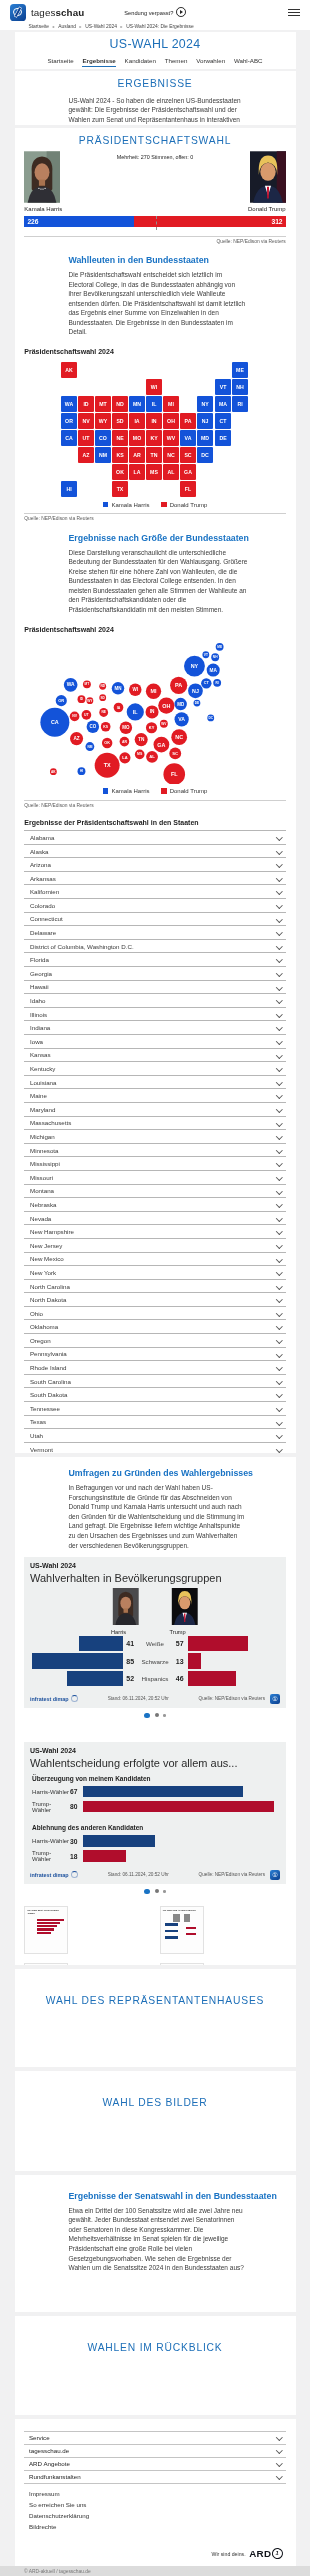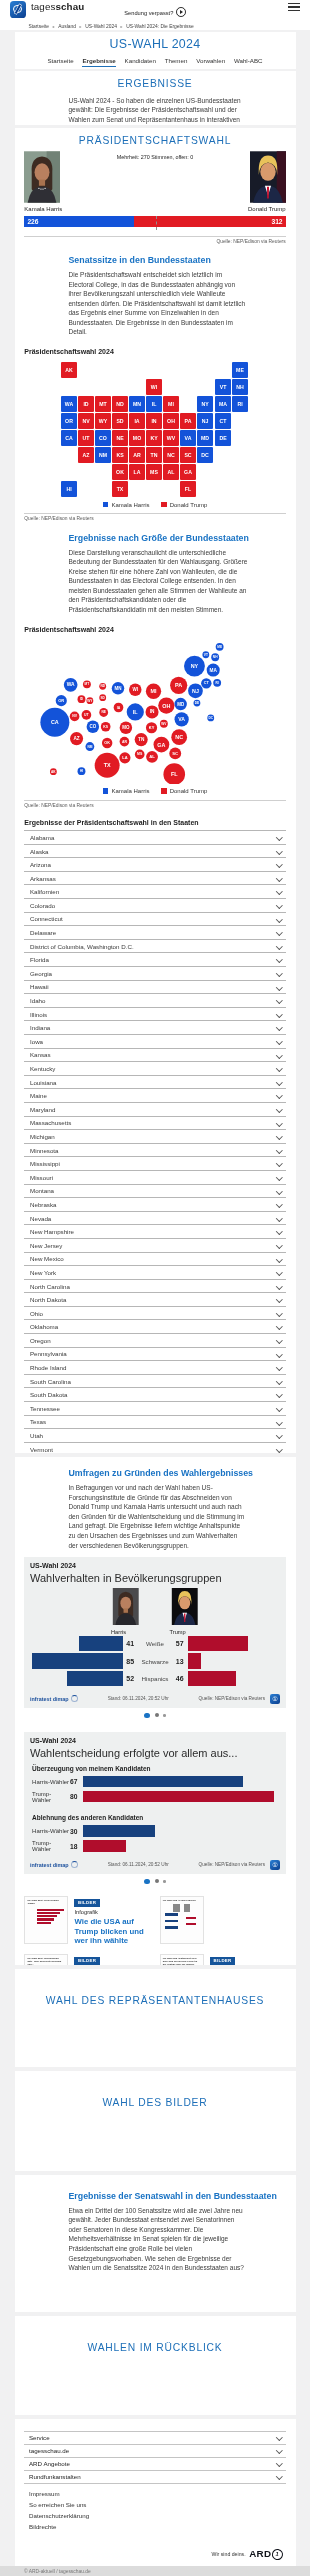--- a/index.html
+++ b/index.html
@@ -2,21 +2,21 @@
 <html lang="de" style="font-size:8.3px"><head>
 <meta charset="utf-8">
 <style>
   html,body{margin:0;padding:0;}
   body{width:310px;background:#f1f1f2;font-family:"Liberation Sans","DejaVu Sans",sans-serif;color:#2e2e2e;}
   .card{background:#fff;margin:0 14.5px;box-sizing:border-box;overflow:hidden;}
   .gap4{height:2.1px;}.gap5{height:2.6px;}.gap8{height:4.1px;}
 
   
   .site-header{background:#fff;height:30px;position:relative;}
-  .hdr-row{display:flex;align-items:flex-start;height:23px;padding:1px 10.3px 0 9.8px;}
+  .hdr-row{display:flex;align-items:center;height:23px;padding:1px 10.3px 0 9.8px;}
   .logo-box{width:16.5px;height:16.5px;border-radius:3.6px;background:linear-gradient(145deg,#2a7fd4,#0b3f8f);position:relative;flex:0 0 auto;}
   .logo-box::before{content:"";position:absolute;left:3.6px;top:3.6px;width:8.3px;height:8.3px;border:1.3px solid #fff;border-radius:50%;box-sizing:border-box;}
   .logo-box::after{content:"";position:absolute;left:7.2px;top:3.1px;width:1.6px;height:9.8px;background:#0b3f8f;transform:rotate(28deg);box-shadow:0 0 0 0.5px #fff;}
   .logo-word{font-size:9.8px;color:#1d1d1d;margin-left:4.7px;letter-spacing:0.1px;}
   .logo-word b{font-weight:bold;}
   .sendung{position:absolute;left:0;right:0;top:7.2px;text-align:center;font-size:5.7px;color:#222;}
   .play-ic{display:inline-block;width:7.8px;height:7.8px;border:0.7px solid #222;border-radius:50%;vertical-align:-2.1px;margin-left:2.6px;position:relative;}
   .play-ic::before{content:"";position:absolute;left:2.6px;top:1.9px;border-left:3.1px solid #222;border-top:2.1px solid transparent;border-bottom:2.1px solid transparent;}
   .burger{margin-left:auto;width:11.4px;cursor:pointer;}
   .burger i{display:block;height:1.2px;background:#333;margin:2.1px 0;}
@@ -128,21 +128,21 @@
 
   
   .site-footer{height:147px;padding-top:11.4px;}
   .f-acc{margin:0 9.8px;border-bottom:0.5px solid #c4c4c4;}
   .f-row{height:12px;border-top:0.5px solid #c4c4c4;display:flex;align-items:center;justify-content:space-between;cursor:pointer;}
   .f-label{font-size:6.2px;color:#1d1d1d;padding-left:4.7px;}
   .f-links{margin:6.2px 0 0 14.5px;}
   .f-link{font-size:6.2px;color:#333;height:11px;cursor:pointer;}
   .ard-brand{display:flex;align-items:center;justify-content:flex-end;margin:14.5px 12.4px 0 0;gap:3.6px;}
   .ard-claim{font-size:5.2px;color:#333;}
-  .ard-word{font-size:9.8px;font-weight:bold;color:#10131a;letter-spacing:0.3px;display:flex;align-items:flex-end;}
+  .ard-word{font-size:9.8px;font-weight:bold;color:#10131a;letter-spacing:0.3px;display:flex;align-items:flex-start;}
   .ard-one{display:inline-block;width:8.8px;height:8.8px;border:1.2px solid #10131a;border-radius:50%;font-size:5.7px;font-weight:bold;text-align:center;line-height:8.8px;margin-left:1px;transform:rotate(12deg);}
   .copy-strip{background:#dcdcdc;height:11px;display:flex;align-items:center;}
   .copy-strip span{font-size:4.9px;color:#777;margin-left:24px;}
 </style>
 </head>
 <body>
 
 <header class="site-header">
   <div class="hdr-row">
     <div class="logo-box"></div>
@@ -219,21 +219,21 @@
   <div class="race-wrap">
     <div class="race-bar">
       <div class="race-blue" style="width: 42%;">226</div>
       <div class="race-red" style="width: 58%;">312</div>
     </div>
     <div class="maj-line"></div>
   </div>
   <div class="divider"></div>
   <div class="quelle right">Quelle: NEP/Edison via Reuters</div>
 
-  <h3 class="link-head">Senatssitze in den Bundesstaaten</h3>
+  <h3 class="link-head">Wahlleuten in den Bundesstaaten</h3>
   <p class="body-p">Die Präsidentschaftswahl entscheidet sich letztlich im Electoral College, in das die Bundesstaaten abhängig von ihrer Bevölkerungszahl unterschiedlich viele Wahlleute entsenden dürfen. Die Präsidentschaftswahl ist damit letztlich das Ergebnis einer Summe von Einzelwahlen in den Bundesstaaten. Die Ergebnisse in den Bundesstaaten im Detail.</p>
   <div class="chart-label">Präsidentschaftswahl 2024</div>
 
   <div class="tile-map">
       <div class="tile" style="left: 0px; top: 0px; background: rgb(225, 27, 35);">AK</div>
       <div class="tile" style="left: 171px; top: 0px; background: rgb(19, 83, 217);">ME</div>
       <div class="tile" style="left: 85px; top: 17px; background: rgb(225, 27, 35);">WI</div>
       <div class="tile" style="left: 154px; top: 17px; background: rgb(19, 83, 217);">VT</div>
       <div class="tile" style="left: 171px; top: 17px; background: rgb(19, 83, 217);">NH</div>
       <div class="tile" style="left: 0px; top: 34px; background: rgb(19, 83, 217);">WA</div>
@@ -672,21 +672,21 @@
       <span class="pf-src">Quelle: NEP/Edison via Reuters</span>
       <span class="ard-ic">①</span>
     </div>
   </div>
   <div class="dots">
     <span class="dot active"></span>
     <span class="dot"></span>
     <span class="dot small"></span>
   </div>
 
-  <div class="panel" style="margin-top:9px;">
+  <div class="panel" style="margin-top:19px;">
     <div class="kicker">US-Wahl 2024</div>
     <div class="panel-title">Wahlentscheidung erfolgte vor allem aus...</div>
     <div class="group-label">Überzeugung von meinem Kandidaten</div>
     <div class="hrow">
       <div class="hlbl">Harris-Wähler</div>
       <div class="num">67</div>
       <div>
           <div class="hbar cbar-b" style="width: 81.07%;"></div>
         </div>
     </div>
@@ -730,25 +730,20 @@
     <div class="teaser">
       <div class="thumb">
         <div class="thumb-cap">US-Wahl 2024 Profil Donald Trump</div>
         <div class="mini-bars mb-r">
             <i></i>
             <i></i>
             <i></i>
             <i></i>
             <i></i>
           </div>
-      </div>
-      <div>
-        <span class="badge">BILDER</span>
-        <div class="t-kick">Infografik</div>
-        <div class="t-title">Wie die USA auf Trump blicken und wer ihn wählte</div>
       </div>
     </div>
     <div class="teaser">
       <div class="thumb">
         <div class="thumb-cap">US-Wahl 2024 Profilvergleich</div>
         <div class="mini-ph">
             <b></b>
             <b></b>
           </div>
         <div class="split">

